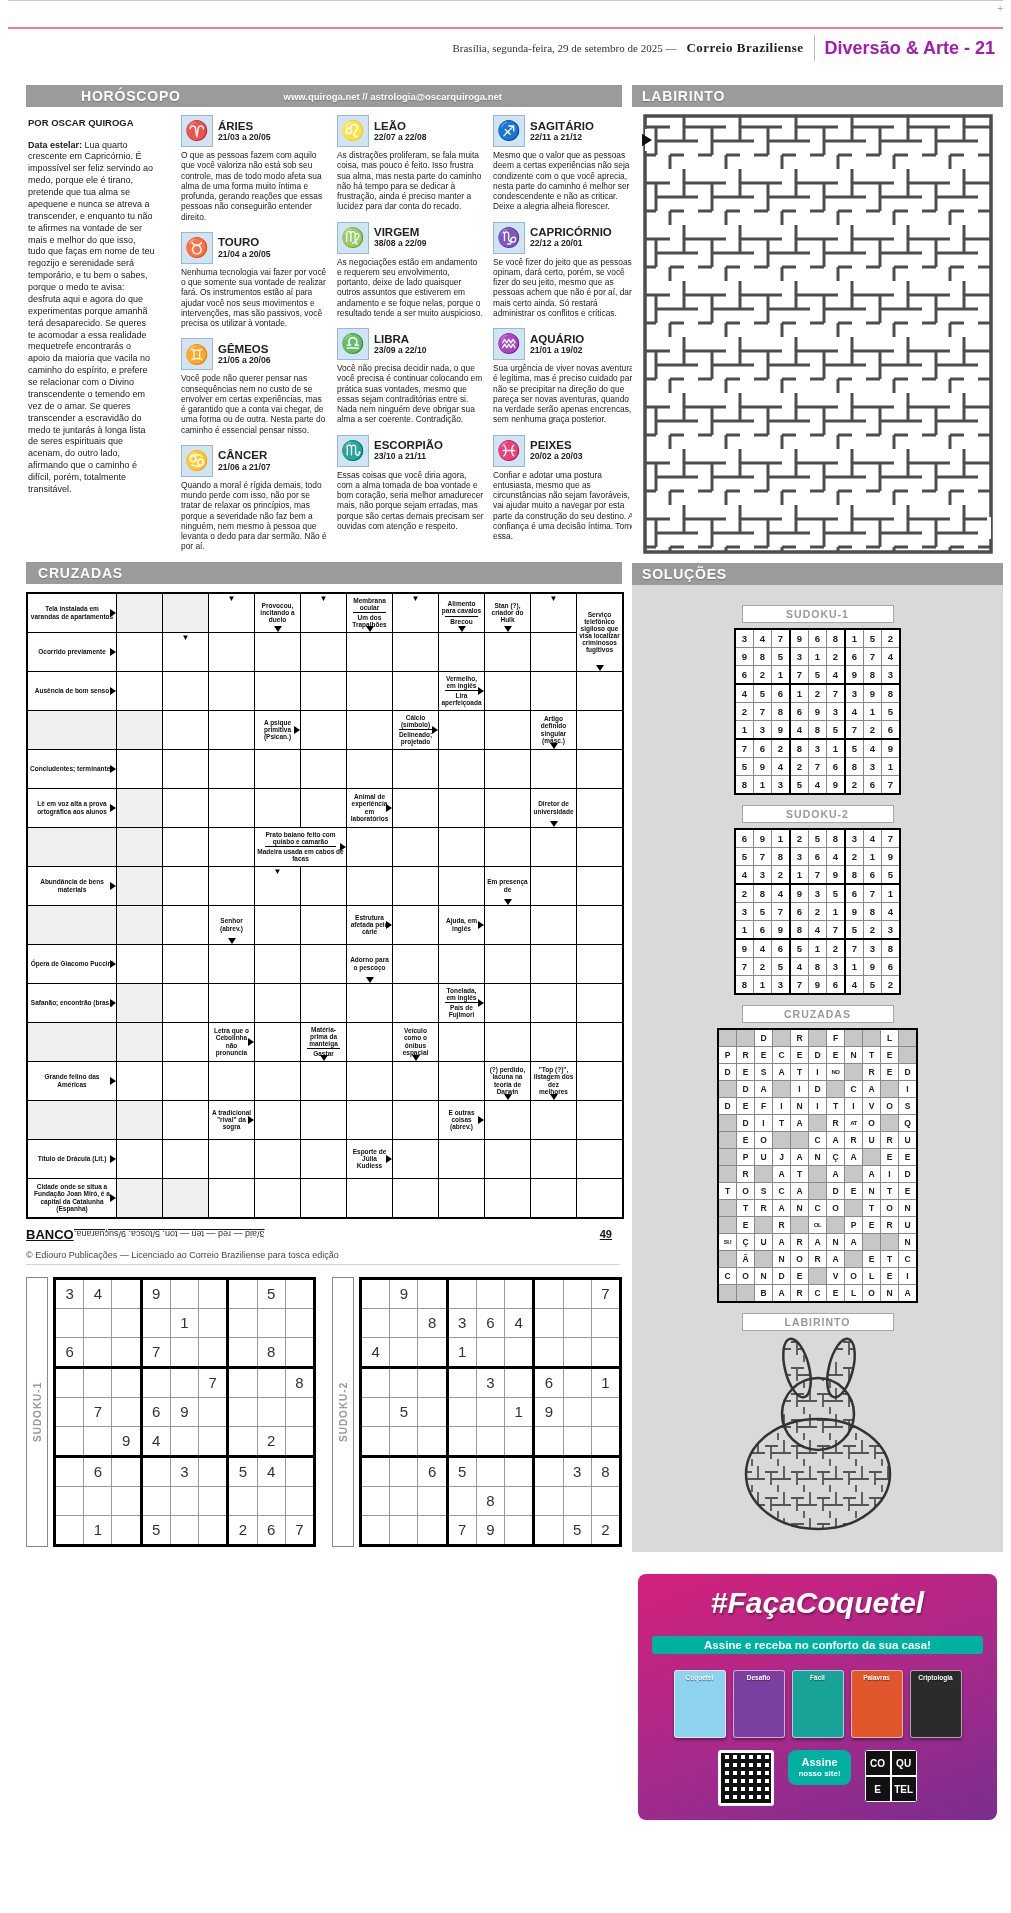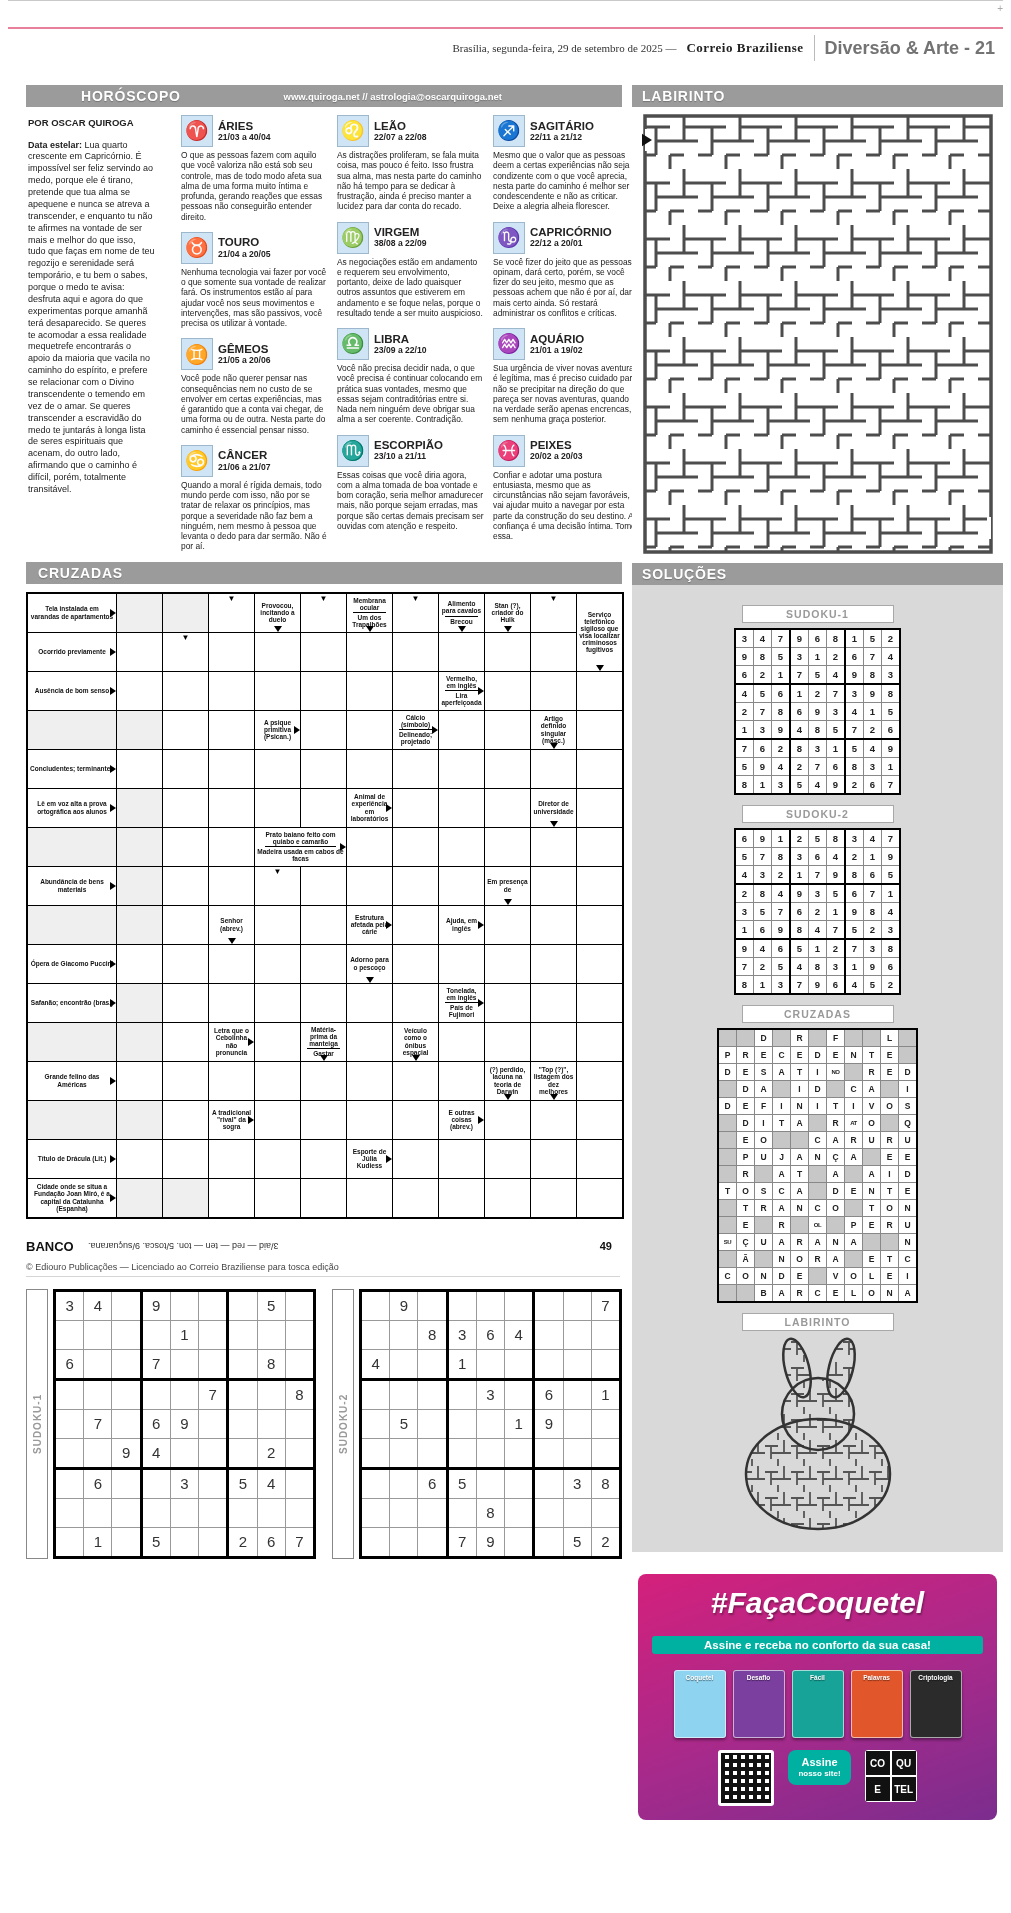--- a/index.html
+++ b/index.html
@@ -4,21 +4,21 @@
 <style>
   html,body{margin:0;padding:0;background:#fff;}
   body{font-family:"Liberation Sans",sans-serif;color:#111;width:1011px;}
   .page{width:1011px;min-height:1913px;position:relative;background:#fff;}
   .tophair{border-top:1px solid #c9c9c9;margin:0 8px;padding-top:2px;text-align:right;color:#aaa;font-size:10px;height:24px;}
   .pinkline{border-top:2px solid #e87f9b;margin:0 8px;}
   .masthead{display:flex;justify-content:flex-end;align-items:center;gap:10px;padding:6px 10px 12px 0;}
   .mh-date{font-family:"Liberation Serif",serif;font-size:11px;color:#333;}
   .mh-brand{font-family:"Liberation Serif",serif;font-weight:bold;font-size:13px;letter-spacing:.5px;color:#222;}
   .mh-div{width:1px;height:26px;background:#bbb;}
-  .mh-section{color:#737373;font-weight:bold;font-size:18px;padding-right:6px;}
+  .mh-section{color:#a21caf;font-weight:bold;font-size:18px;padding-right:6px;}
   .cols{display:flex;gap:10px;padding:12px 8px 0 26px;align-items:flex-start;}
   .leftcol{width:596px;flex:none;}
   .rightcol{flex:1;min-width:0;}
   .bar{background:#9b9b9b;color:#fff;font-weight:bold;font-size:14px;letter-spacing:.8px;padding:3px 10px;display:flex;justify-content:space-between;align-items:center;text-shadow:0 1px 1px rgba(0,0,0,.25);}
   .bar .site{font-size:9.5px;font-weight:bold;letter-spacing:0;margin-right:110px;}
   .bar.horo{padding-left:55px;}
   
   .h-wrap{display:flex;gap:26px;margin:8px 2px 10px 2px;}
   .h-intro{width:127px;flex:none;font-size:9px;line-height:1.32;color:#222;}
   .h-byline{font-size:9.5px;font-weight:bold;margin:2px 0 10px;}
@@ -31,21 +31,21 @@
   
   .bar.cz{padding-left:12px;margin-top:4px;}
   .xw-grid{display:grid;grid-template-columns:88px repeat(11,45px);grid-auto-rows:38px;gap:1px;background:#000;border:2px solid #000;width:fit-content;margin-top:8px;}
   .xc{background:#fff;position:relative;}
   .xc.filler{background:#efefef;}
   .xc.clue{display:flex;flex-direction:column;align-items:center;justify-content:center;padding:1px 2px;font-size:6.5px;font-weight:bold;text-align:center;line-height:1.1;}
   .xc .cd{width:82%;border-top:1px solid #000;margin:1px 0;}
   .xc .arr{position:absolute;right:0;top:50%;margin-top:-4px;width:0;height:0;border-top:4px solid transparent;border-bottom:4px solid transparent;border-left:6px solid #000;}
   .xc .arv{position:absolute;bottom:0;left:50%;margin-left:-4px;width:0;height:0;border-left:4px solid transparent;border-right:4px solid transparent;border-top:6px solid #000;}
   .xc .dar{position:absolute;top:1px;left:50%;transform:translateX(-50%);font-size:8px;color:#000;line-height:1;}
-  .banco{display:flex;align-items:center;gap:14px;width:594px;margin-top:20px;}
+  .banco{display:flex;align-items:center;width:594px;margin-top:8px;text-decoration:underline;}
   .banco-label{font-weight:bold;font-size:13px;}
   .banco-text{transform:rotate(180deg);font-size:9px;color:#333;}
   .banco-num{margin-left:auto;font-weight:bold;font-size:11px;padding-right:8px;}
   .copyright{font-size:9px;color:#444;border-bottom:1px solid #d5d5d5;padding:8px 0 4px;width:594px;}
   
   .puz-row{display:flex;gap:16px;margin-top:12px;}
   .puz{display:flex;gap:5px;align-items:stretch;}
   .puz-label{width:20px;border:1px solid #888;color:#9a9a9a;font-weight:bold;font-size:10px;letter-spacing:1px;display:flex;align-items:center;justify-content:center;writing-mode:vertical-rl;transform:rotate(180deg);}
   table.gtab{border-collapse:collapse;background:#fff;}
   .puz table.gtab{border:3px solid #000;}
@@ -112,21 +112,21 @@
           <b>Data estelar:</b>
           <span>Lua quarto crescente em Capricórnio. É impossível ser feliz servindo ao medo, porque ele é tirano, pretende que tua alma se apequene e nunca se atreva a transcender, e enquanto tu não te afirmes na vontade de ser mais e melhor do que isso, tudo que faças em nome de teu regozijo e serenidade será temporário, e tu bem o sabes, porque o medo te avisa: desfruta aqui e agora do que experimentas porque amanhã terá desaparecido. Se queres te acomodar a essa realidade mequetrefe encontrarás o apoio da maioria que vacila no caminho do espírito, e prefere se relacionar com o Divino transcendente o temendo em vez de o amar. Se queres transcender a escravidão do medo te juntarás à longa lista de seres espirituais que acenam, do outro lado, afirmando que o caminho é difícil, porém, totalmente transitável.</span>
         </div>
         <div style="display:flex;gap:9px;">
             <div class="h-col">
               <div class="sign">
                 <div class="sign-head">
                   <div class="sign-icon">♈</div>
                   <div>
                     <div class="sign-name">ÁRIES</div>
-                    <div class="sign-dates">21/03 a 40/04</div>
+                    <div class="sign-dates">21/03 a 20/05</div>
                   </div>
                 </div>
                 <div>O que as pessoas fazem com aquilo que você valoriza não está sob seu controle, mas de todo modo afeta sua alma de uma forma muito íntima e profunda, gerando reações que essas pessoas não conseguirão entender direito.</div>
               </div>
               <div class="sign">
                 <div class="sign-head">
                   <div class="sign-icon">♉</div>
                   <div>
                     <div class="sign-name">TOURO</div>
                     <div class="sign-dates">21/04 a 20/05</div>

